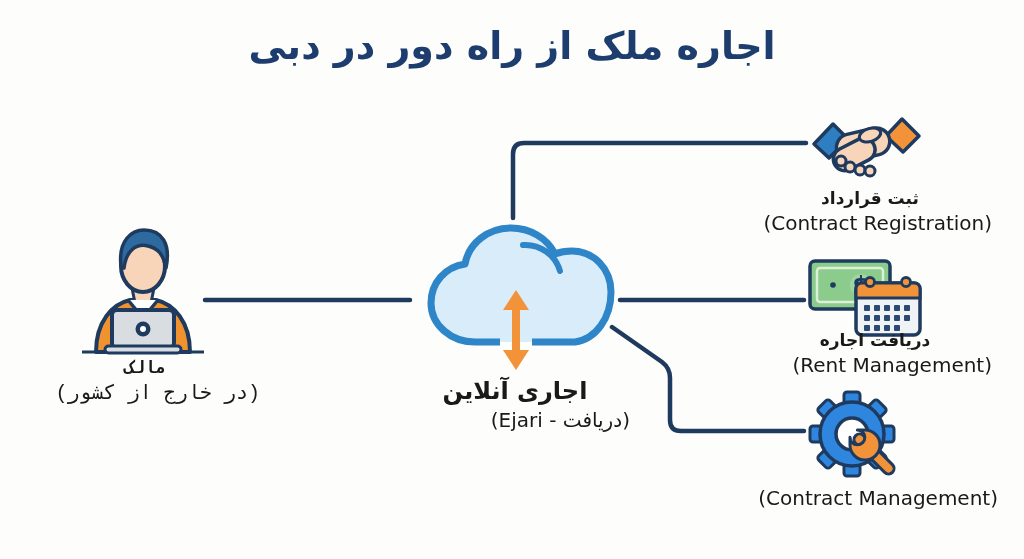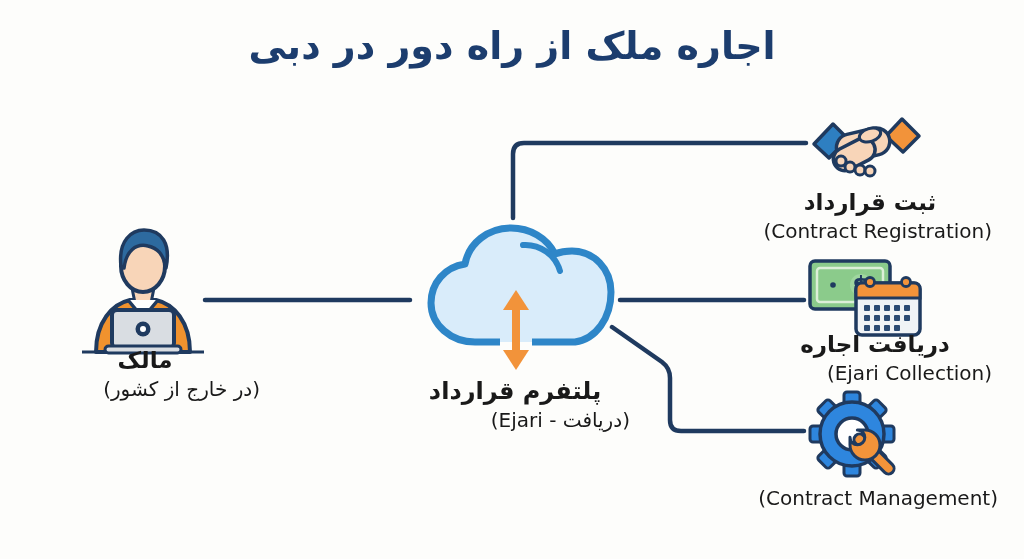--- a/index.html
+++ b/index.html
@@ -12,26 +12,26 @@
   }
   .title{
     position:absolute;top:24px;left:0;right:0;
     text-align:center;
     font-size:38px;font-weight:800;
     color:#1C3D6E;
     letter-spacing:0;
   }
   .abs{position:absolute;}
   .node-label{
-    font-weight:700;font-size:23px;color:#191919;text-align:center;line-height:1.25;
+    font-weight:700;font-size:17px;color:#191919;text-align:center;line-height:1.25;
   }
   .node-sublabel{
     font-weight:400;font-size:20px;color:#191919;text-align:right;line-height:1.25;
   }
-  .owner-text{left:30px;top:346px;width:230px;}
+  .owner-text{left:30px;top:358px;width:230px;font-family:Liberation Mono, monospace;}
   .platform-text{left:400px;top:376px;width:230px;}
   .svc-contract-text{left:748px;top:188px;width:244px;}
   .svc-rent-text{left:758px;top:330px;width:234px;}
   .svc-maint-text{left:742px;top:484px;width:256px;}
   .sub-gap{margin-top:2px;}
 </style>
 </head>
 <body>
 
 <div class="canvas">
@@ -76,21 +76,21 @@
     <rect x="85" y="114" width="32" height="14" fill="#D9ECFA"></rect>
     <rect x="85" y="128" width="32" height="12" fill="#FDFDFB"></rect>
 
     <g>
       <line x1="101" y1="92" x2="101" y2="140" stroke="#F2933A" stroke-width="8" stroke-linecap="round"></line>
       <polygon points="101,76 88,96 114,96" fill="#F2933A"></polygon>
       <polygon points="101,156 88,136 114,136" fill="#F2933A"></polygon>
     </g>
   </svg>
   <div class="abs platform-text">
-    <div class="node-label" style="font-size:24px;" dir="rtl">پلتفرم قرارداد</div>
+    <div class="node-label" style="font-size:24px;" dir="rtl">اجاری آنلاین</div>
     <div class="node-sublabel sub-gap" dir="rtl">(دریافت - Ejari)</div>
   </div>
 
   <svg class="abs" style="left:810px;top:112px;" width="112" height="78" viewBox="0 0 112 78">
     <polygon points="4,32 23,12 38,27 19,46" fill="#2E7FC1" stroke="#1F3A5F" stroke-width="3.5" stroke-linejoin="round"></polygon>
     <polygon points="76,24 92,7 109,24 93,40" fill="#F2933A" stroke="#1F3A5F" stroke-width="3.5" stroke-linejoin="round"></polygon>
     <rect x="26" y="19" width="54" height="27" rx="13.5" transform="rotate(-13 53 32)" fill="#F8D5B8" stroke="#1F3A5F" stroke-width="3.5"></rect>
     <rect x="22" y="31" width="44" height="23" rx="11.5" transform="rotate(-27 44 42)" fill="#F8D5B8" stroke="#1F3A5F" stroke-width="3.5"></rect>
     <ellipse cx="60" cy="23" rx="11" ry="6.5" transform="rotate(-18 60 23)" fill="#F8D5B8" stroke="#1F3A5F" stroke-width="3"></ellipse>
     <circle cx="31" cy="49" r="5" fill="#F8D5B8" stroke="#1F3A5F" stroke-width="3"></circle>
@@ -125,21 +125,21 @@
         <rect x="88" y="59" width="6" height="6" rx="1"></rect>
         <rect x="98" y="59" width="6" height="6" rx="1"></rect>
       <rect x="58" y="69" width="6" height="6" rx="1"></rect>
         <rect x="68" y="69" width="6" height="6" rx="1"></rect>
         <rect x="78" y="69" width="6" height="6" rx="1"></rect>
         <rect x="88" y="69" width="6" height="6" rx="1"></rect>
     </g>
   </svg>
   <div class="abs svc-rent-text">
     <div class="node-label" dir="rtl">دریافت اجاره</div>
-    <div class="node-sublabel sub-gap">(Ejari Collection)</div>
+    <div class="node-sublabel sub-gap">(Rent Management)</div>
   </div>
 
   <svg class="abs" style="left:800px;top:388px;" width="122" height="104" viewBox="0 0 122 104">
     <g fill="#2E86DE" stroke="#1F3A5F" stroke-width="3" stroke-linejoin="round">
       <rect x="44" y="4" width="16" height="14" rx="3" transform="rotate(0 52 46)"></rect>
       <rect x="44" y="4" width="16" height="14" rx="3" transform="rotate(45 52 46)"></rect>
       <rect x="44" y="4" width="16" height="14" rx="3" transform="rotate(90 52 46)"></rect>
       <rect x="44" y="4" width="16" height="14" rx="3" transform="rotate(135 52 46)"></rect>
       <rect x="44" y="4" width="16" height="14" rx="3" transform="rotate(180 52 46)"></rect>
       <rect x="44" y="4" width="16" height="14" rx="3" transform="rotate(225 52 46)"></rect>

